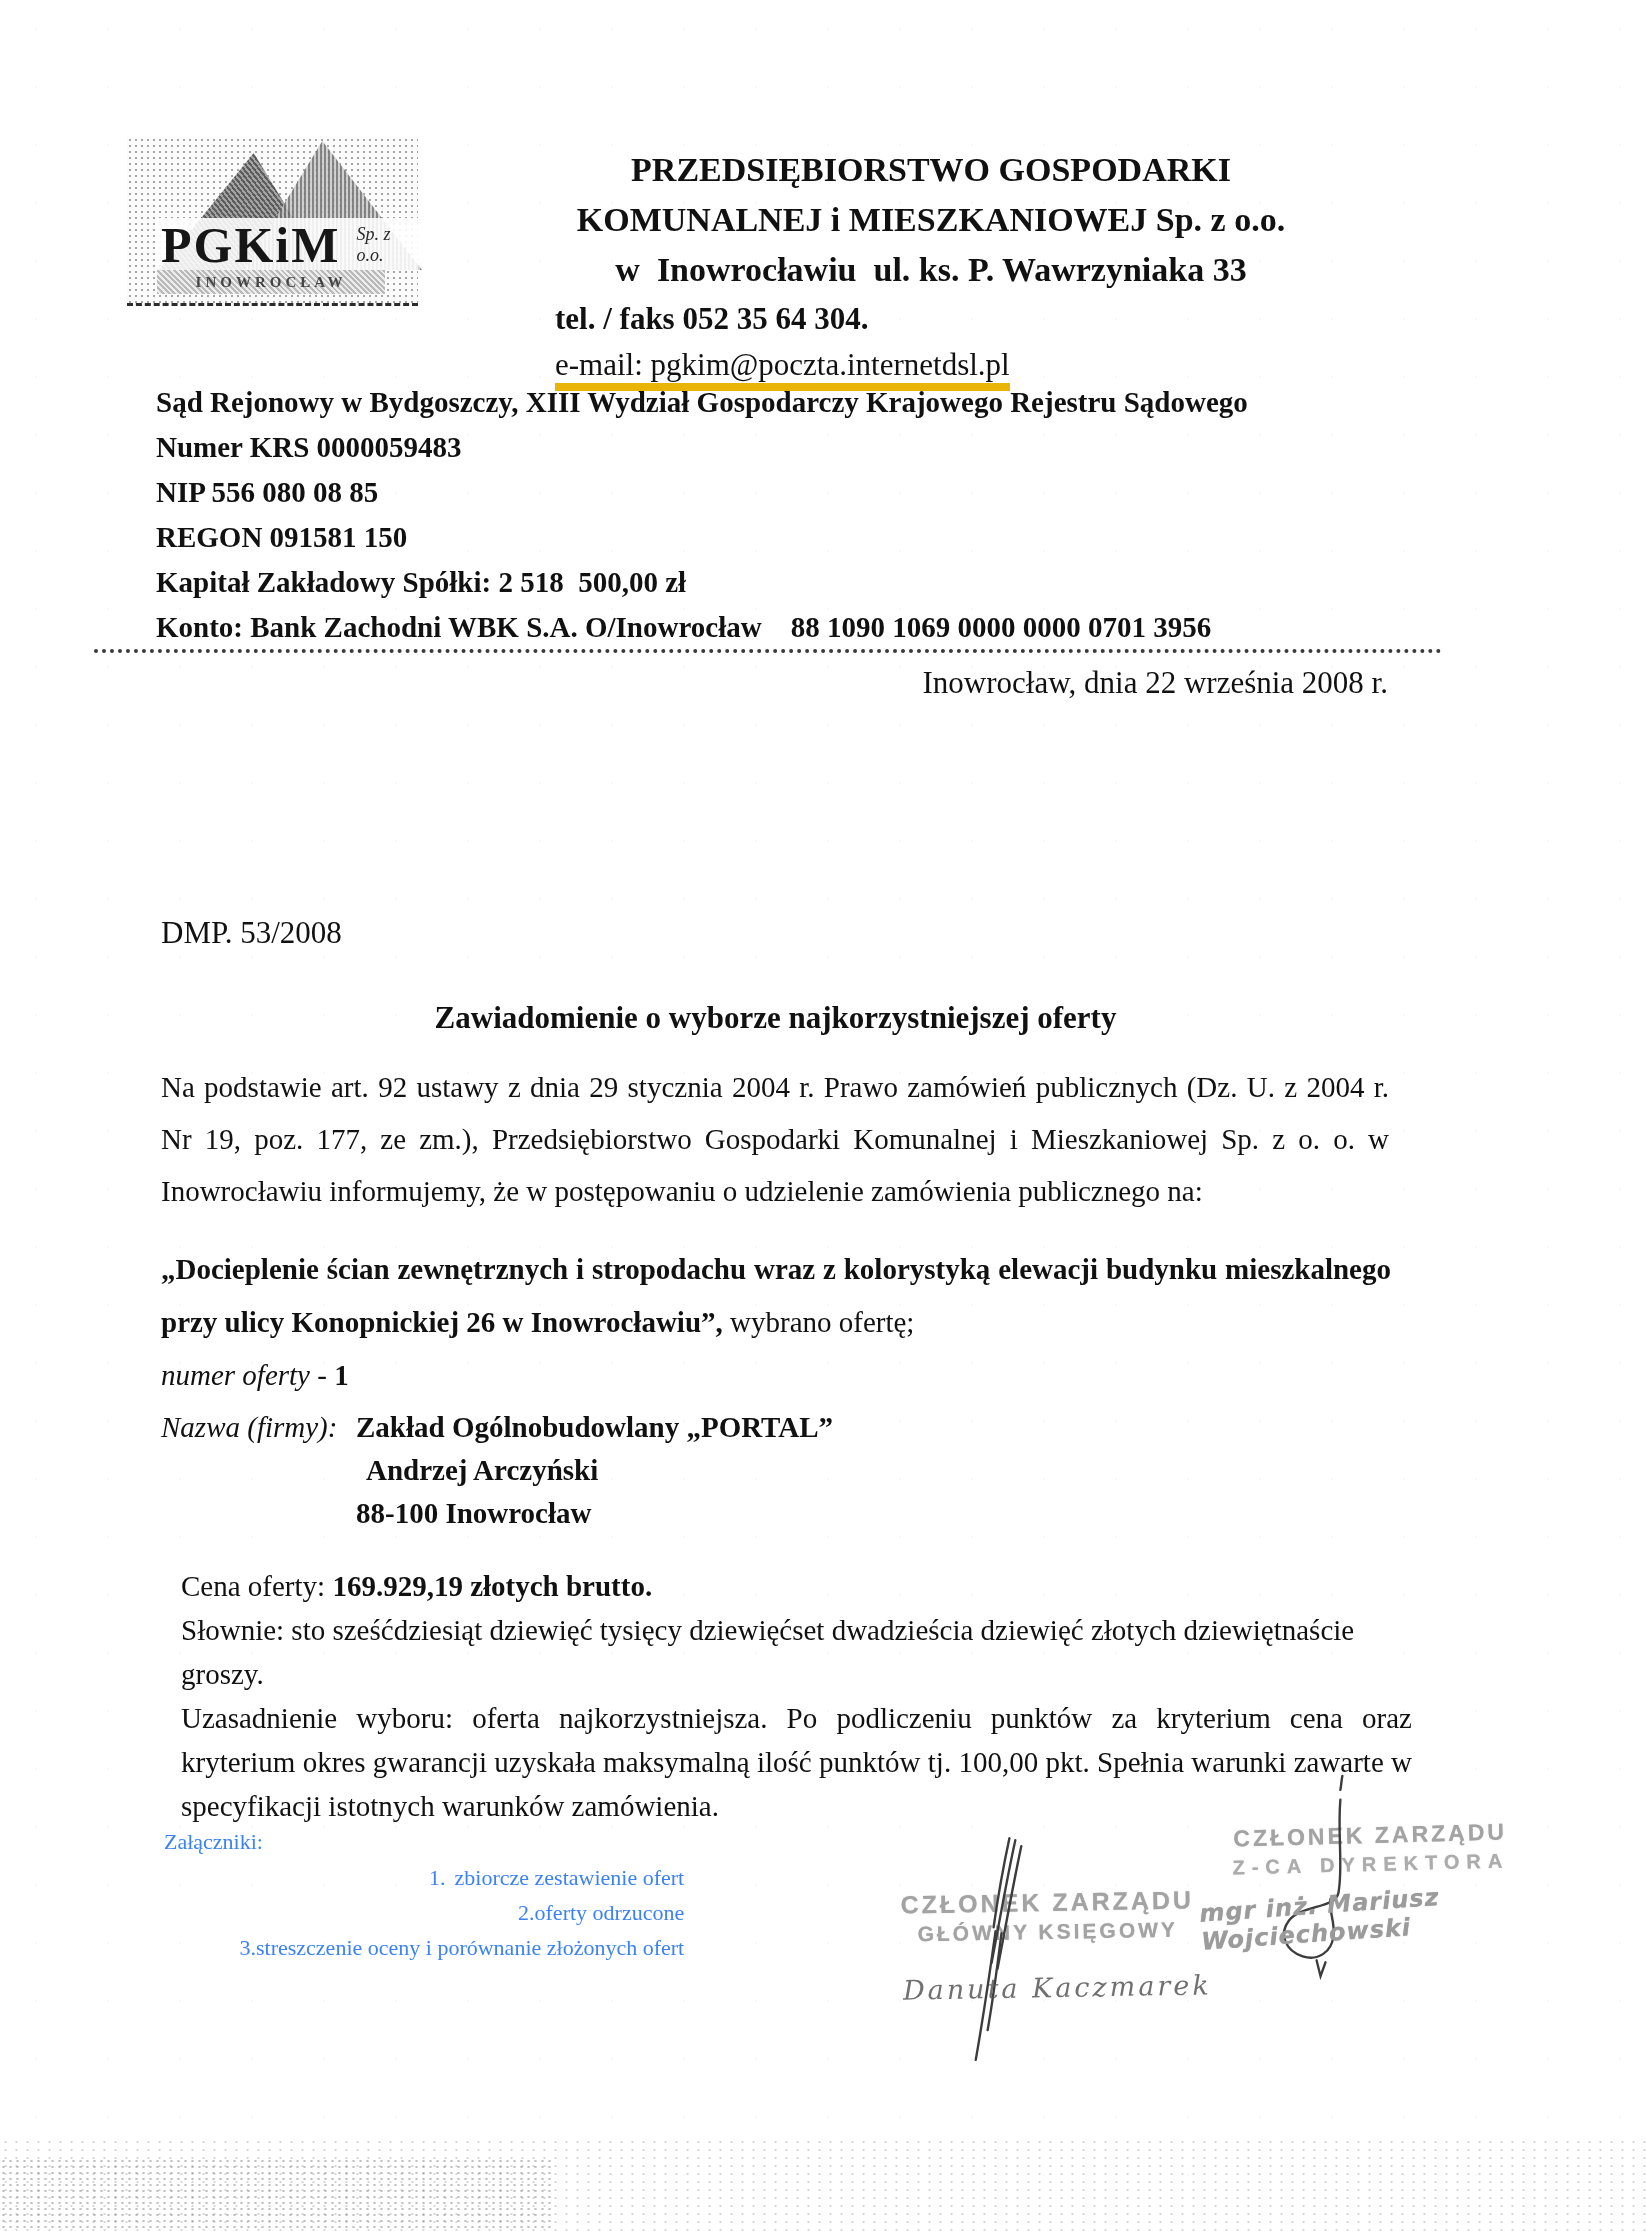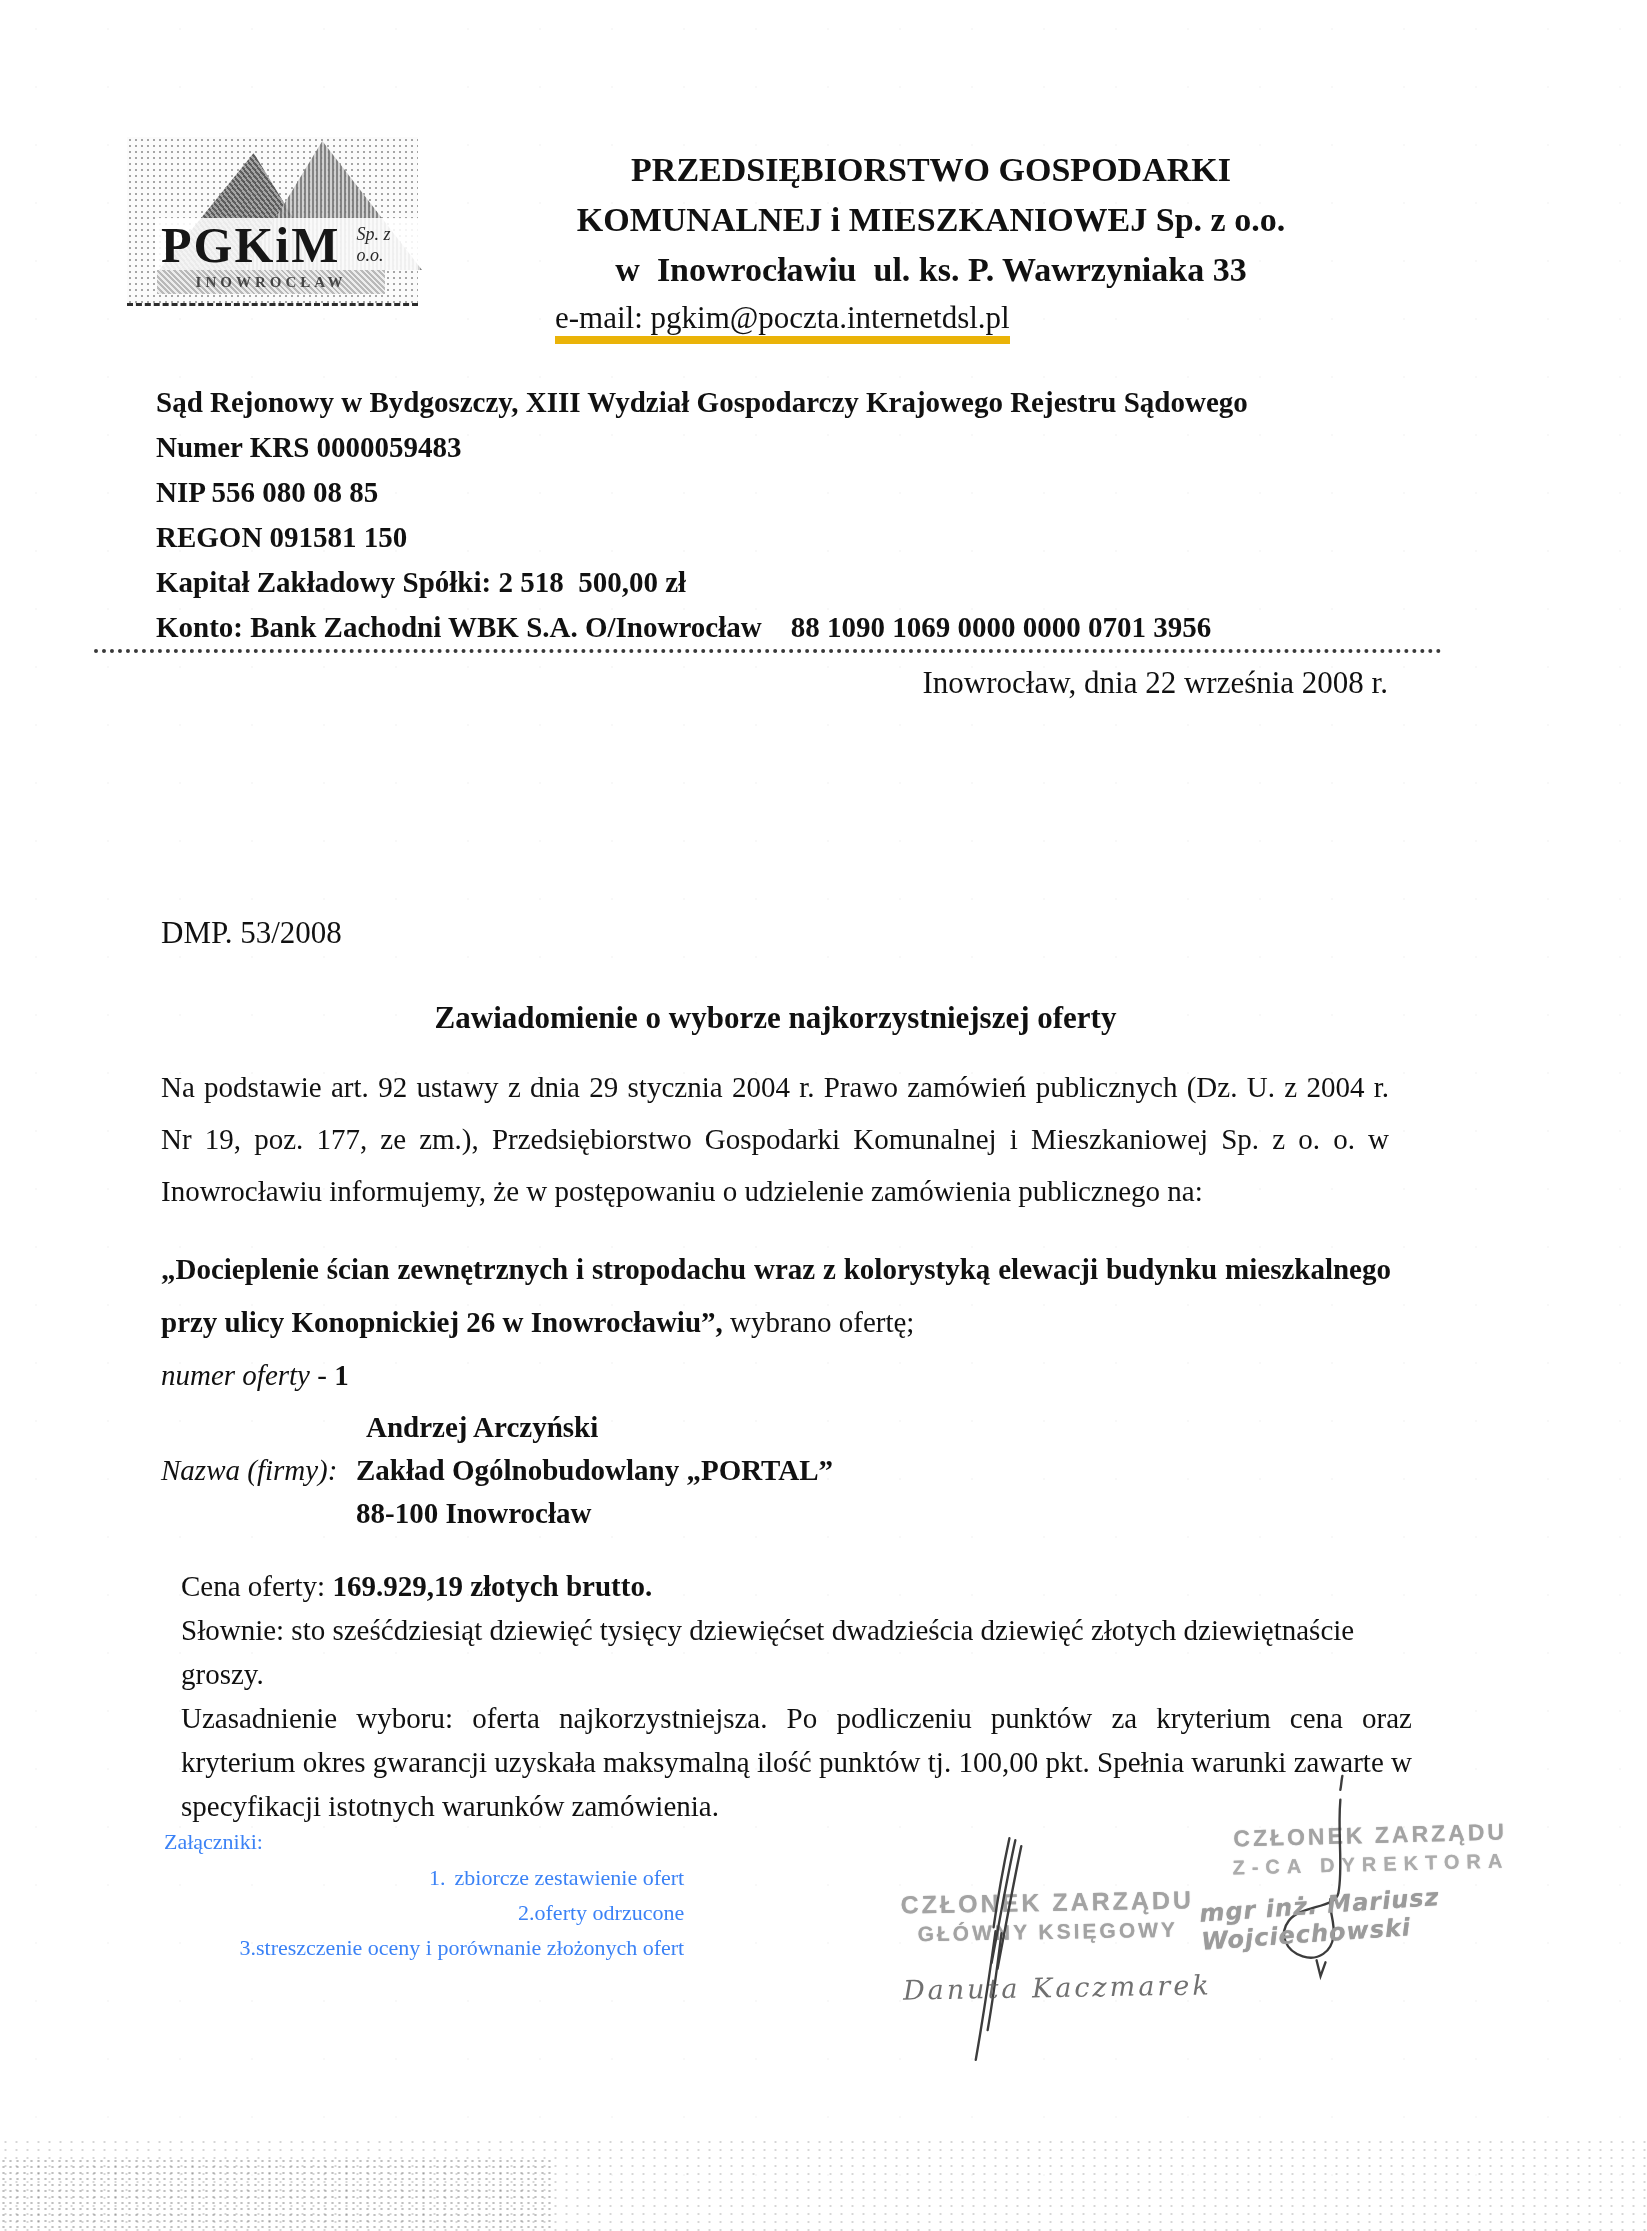--- a/index.html
+++ b/index.html
@@ -137,20 +137,21 @@
     </div>
     <div class="logo-band">
       <span>INOWROCŁAW</span>
     </div>
   </div>
 
   <div class="lh">
     <div class="lh-line">PRZEDSIĘBIORSTWO GOSPODARKI</div>
     <div class="lh-line">KOMUNALNEJ i MIESZKANIOWEJ Sp. z o.o.</div>
     <div class="lh-line">w  Inowrocławiu  ul. ks. P. Wawrzyniaka 33</div>
+    <div class="lh-phone">tel. / faks 052 35 64 304.</div>
     <div class="lh-email">
       <span>e-mail: pgkim@poczta.internetdsl.pl</span>
     </div>
   </div>
 
   <div class="registry">
     <div>Sąd Rejonowy w Bydgoszczy, XIII Wydział Gospodarczy Krajowego Rejestru Sądowego</div>
     <div>Numer KRS 0000059483</div>
     <div>NIP 556 080 08 85</div>
     <div>REGON 091581 150</div>
@@ -168,26 +169,26 @@
 
   <div class="intro">Na podstawie art. 92 ustawy z dnia 29 stycznia 2004 r. Prawo zamówień publicznych (Dz. U. z 2004 r. Nr 19, poz. 177, ze zm.), Przedsiębiorstwo Gospodarki Komunalnej i Mieszkaniowej Sp. z o. o. w Inowrocławiu informujemy, że w postępowaniu o udzielenie zamówienia publicznego na:</div>
 
   <div class="subject">
     <p><span class="bold">„Docieplenie ścian zewnętrznych i stropodachu wraz z kolorystyką elewacji budynku mieszkalnego przy ulicy Konopnickiej 26 w Inowrocławiu”,</span><span> wybrano ofertę;</span></p>
     <p class="offer-line"><span class="offer-label">numer oferty - </span><span class="offer-no">1</span></p>
   </div>
 
   <div class="winner">
     <div class="row">
+      <span class="lbl it">Nazwa (firmy):</span>
+      <span class="val">Zakład Ogólnobudowlany „PORTAL”</span>
+    </div>
+    <div class="row">
       <span class="lbl"></span>
       <span class="val indent">Andrzej Arczyński</span>
-    </div>
-    <div class="row">
-      <span class="lbl it">Nazwa (firmy):</span>
-      <span class="val">Zakład Ogólnobudowlany „PORTAL”</span>
     </div>
     <div class="row">
       <span class="lbl"></span>
       <span class="val">88-100 Inowrocław</span>
     </div>
   </div>
 
   <div class="price">
     <p><span>Cena oferty: </span><span class="bold">169.929,19 złotych brutto.</span></p>
     <p>Słownie: sto sześćdziesiąt dziewięć tysięcy dziewięćset dwadzieścia dziewięć złotych dziewiętnaście groszy.</p>

